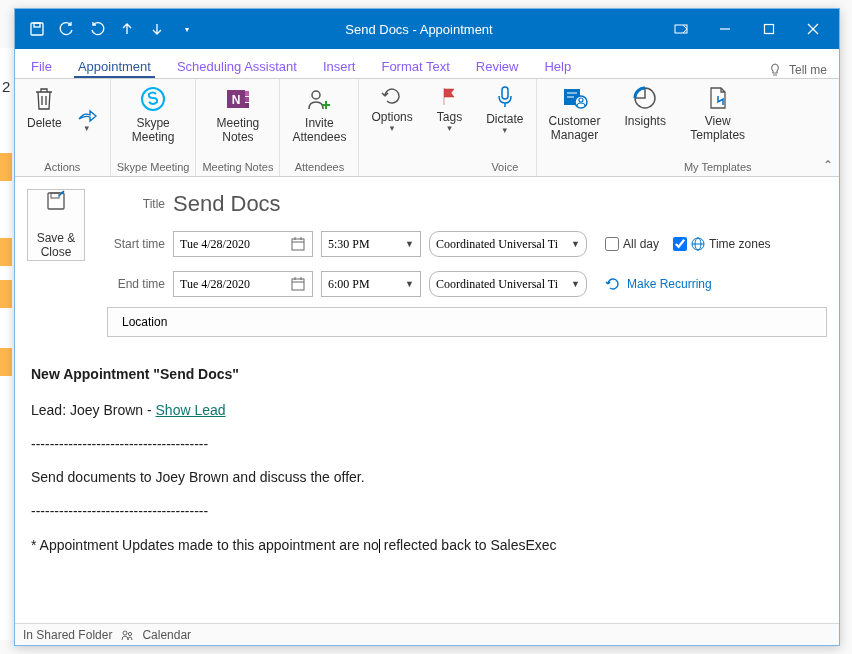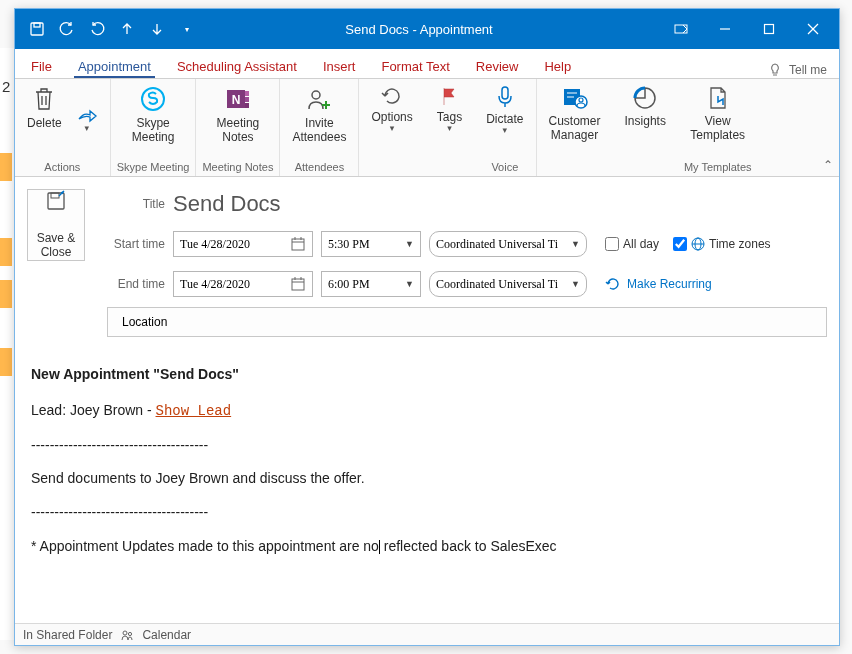--- a/index.html
+++ b/index.html
@@ -50,21 +50,21 @@
   .title-text {
     position:absolute; left:0; right:16px; text-align:center;
     font-size: 13px; color:#fff; pointer-events:none;
   }
   .win-controls { margin-left:auto; display:flex; gap:0;}
   .win-btn { width:44px; height:40px; display:flex; align-items:center;justify-content:center; color:#fff; cursor:pointer;}
   .menubar {
     height: 30px; display:flex; align-items:flex-end; gap:18px;
     padding: 0 12px; border-bottom:1px solid #d0d0d0;
   }
-  .menu-item { padding: 6px 4px 4px 4px; font-size:13px; color:#b91c1c; cursor:pointer; }
+  .menu-item { padding: 6px 4px 4px 4px; font-size:13px; color:#8b5cf6; cursor:pointer; }
   .menu-item.active { color:#2b579a; border-bottom:2px solid #2b579a; padding-bottom:2px;}
   .tell-me { margin-left:auto; display:flex; align-items:center; gap:6px; color:#666; cursor:pointer;}
   .ribbon {
     height: 98px; border-bottom:1px solid #d0d0d0; display:flex;
     background:#fafafa;
     position:relative;
   }
   .ribbon-group {
     display:flex; flex-direction:column; align-items:center;
     border-right:1px solid #e2e2e2; padding: 4px 6px 0 6px;
@@ -104,21 +104,21 @@
   .tz-globe { width:14px;height:14px; display:inline-block;}
   .recur{ display:flex;align-items:center;gap:6px; color:#0173c7; cursor:pointer;}
   .location-btn {
     border:1px solid #c8c8c8; height:30px; padding:0 14px; display:flex;align-items:center;
     cursor:pointer; background:#fdfdfd; margin-left:80px;
   }
   .body-area{
     flex:1; padding:16px; font-size:14px; color:#202020; line-height:1.7;
     overflow:auto;
   }
-  .body-area a{ color:#c2410c;font-family:Liberation Mono, monospace;}
+  .body-area a{ color:#0f766e;}
   .statusbar{
     height:22px; border-top:1px solid #d9d9d9; display:flex; align-items:center;
     padding:0 8px; gap:8px; font-size:12px; color:#555; background:#fafafa;
   }
   .cursor-caret{ display:inline-block; border-left:1px solid #000; height:14px; vertical-align:middle;}
 </style>
 </head>
 <body>
 
 <div class="calendar-bg">

